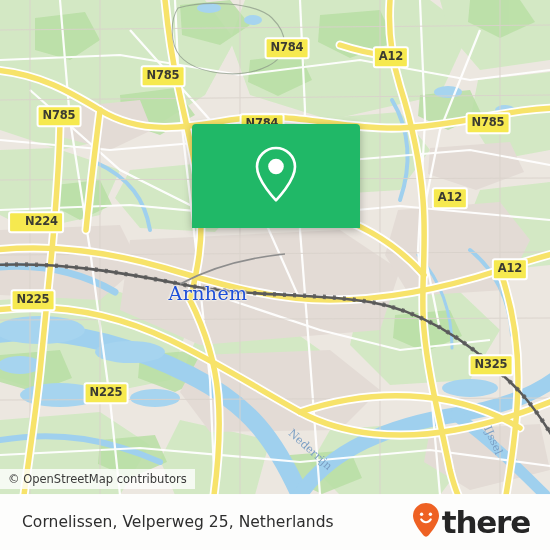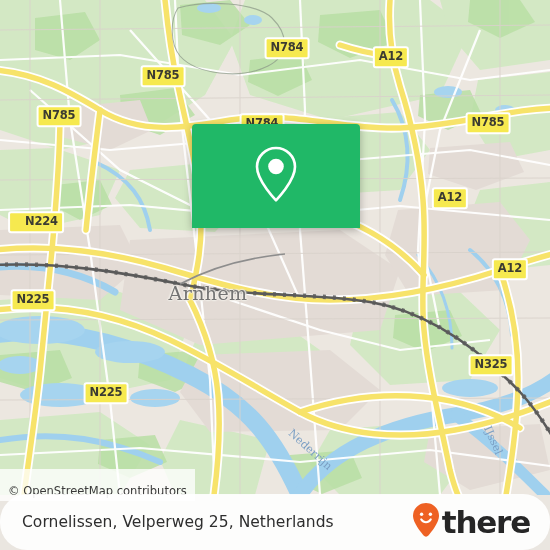--- a/index.html
+++ b/index.html
@@ -45,21 +45,21 @@
     white-space: nowrap;
     transform: translate(-50%, -50%);
   }
 
   
   .place-label {
     position: absolute;
     transform: translate(-50%, -50%);
     font-family: "DejaVu Serif", serif;
     font-size: 19px;
-    color: #737373;
+    color: #1d4ed8;
     letter-spacing: 0.4px;
     white-space: nowrap;
     text-shadow:
        1.4px 0 1.4px #f2efe9, -1.4px 0 1.4px #f2efe9,
        0 1.4px 1.4px #f2efe9, 0 -1.4px 1.4px #f2efe9;
   }
   .water-label {
     position: absolute;
     font-family: "DejaVu Serif", serif;
     font-size: 11px;
@@ -113,21 +113,21 @@
     border-right: 11px solid transparent;
     border-top: 10px solid #fbfbfa;
   }
 
   
   #osm-attrib {
     position: absolute;
     left: 0;
     top: 469px;
     height: 20px;
-    padding: 12px 8px 0 8px;
+    padding: 0 8px 0 8px;
     display: flex;
     align-items: center;
     background: rgba(255,255,255,0.78);
     font-family: "DejaVu Sans", sans-serif;
     font-size: 11.5px;
     color: #3a3a3a;
     white-space: nowrap;
   }
 
   
@@ -136,21 +136,20 @@
     left: 0;
     top: 494px;
     width: 550px;
     height: 56px;
     background: rgba(255,255,255,0.90);
     display: flex;
     align-items: center;
     box-sizing: border-box;
     padding: 0 14px 0 22px;
     overflow: hidden;
-    border-radius: 27px;
   }
   #bottom-title {
     flex: 1 1 auto;
     font-family: "DejaVu Sans", sans-serif;
     font-size: 15.5px;
     color: #2e2e2e;
     white-space: nowrap;
     letter-spacing: 0.05px;
   }
   #moovit-logo {

